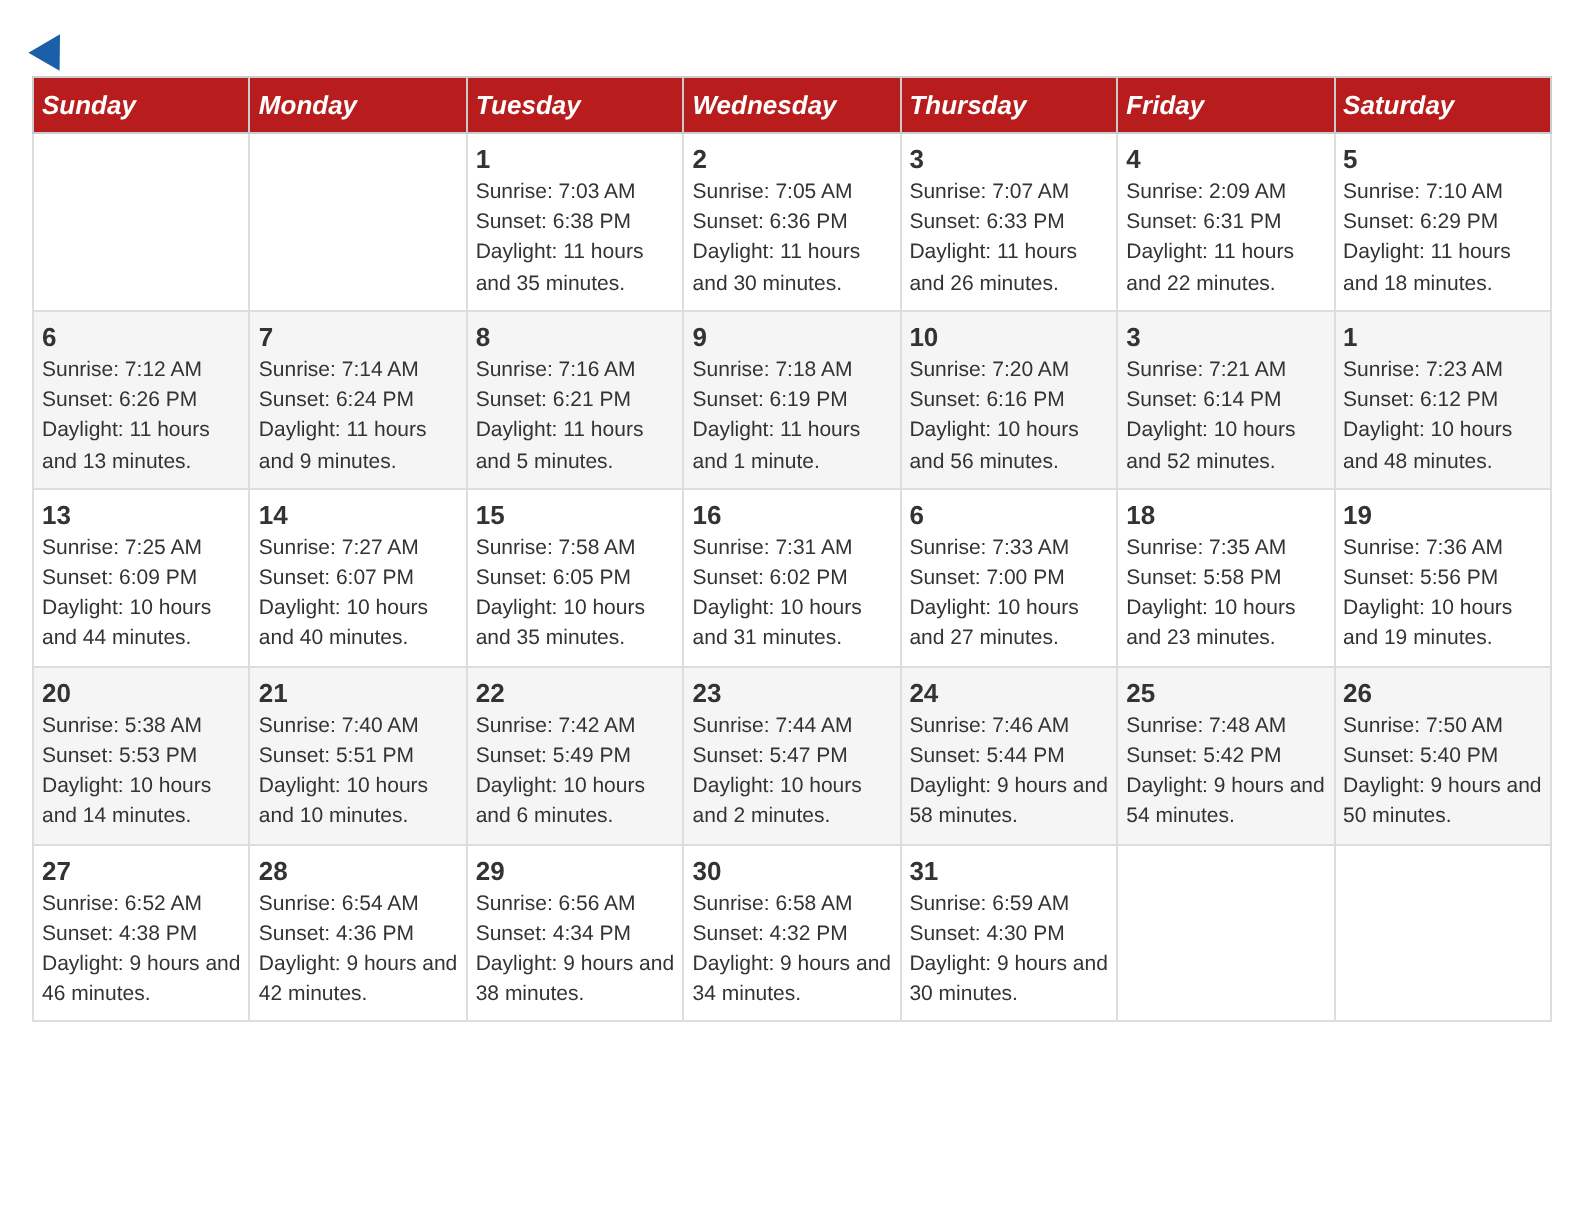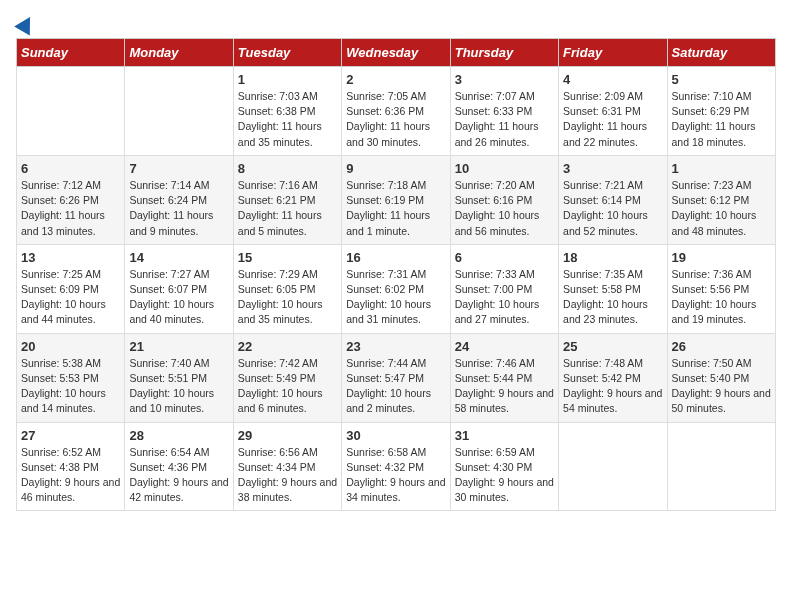--- a/index.html
+++ b/index.html
@@ -223,21 +223,21 @@
 Daylight: 10 hours and 44 minutes.</div>
         </td>
         <td>
           <span class="day-num">14</span>
           <div class="cell-content">Sunrise: 7:27 AM
 Sunset: 6:07 PM
 Daylight: 10 hours and 40 minutes.</div>
         </td>
         <td>
           <span class="day-num">15</span>
-          <div class="cell-content">Sunrise: 7:29 AM
+          <div class="cell-content">Sunrise: 7:58 AM
 Sunset: 6:05 PM
 Daylight: 10 hours and 35 minutes.</div>
         </td>
         <td>
           <span class="day-num">16</span>
           <div class="cell-content">Sunrise: 7:31 AM
 Sunset: 6:02 PM
 Daylight: 10 hours and 31 minutes.</div>
         </td>
         <td>

